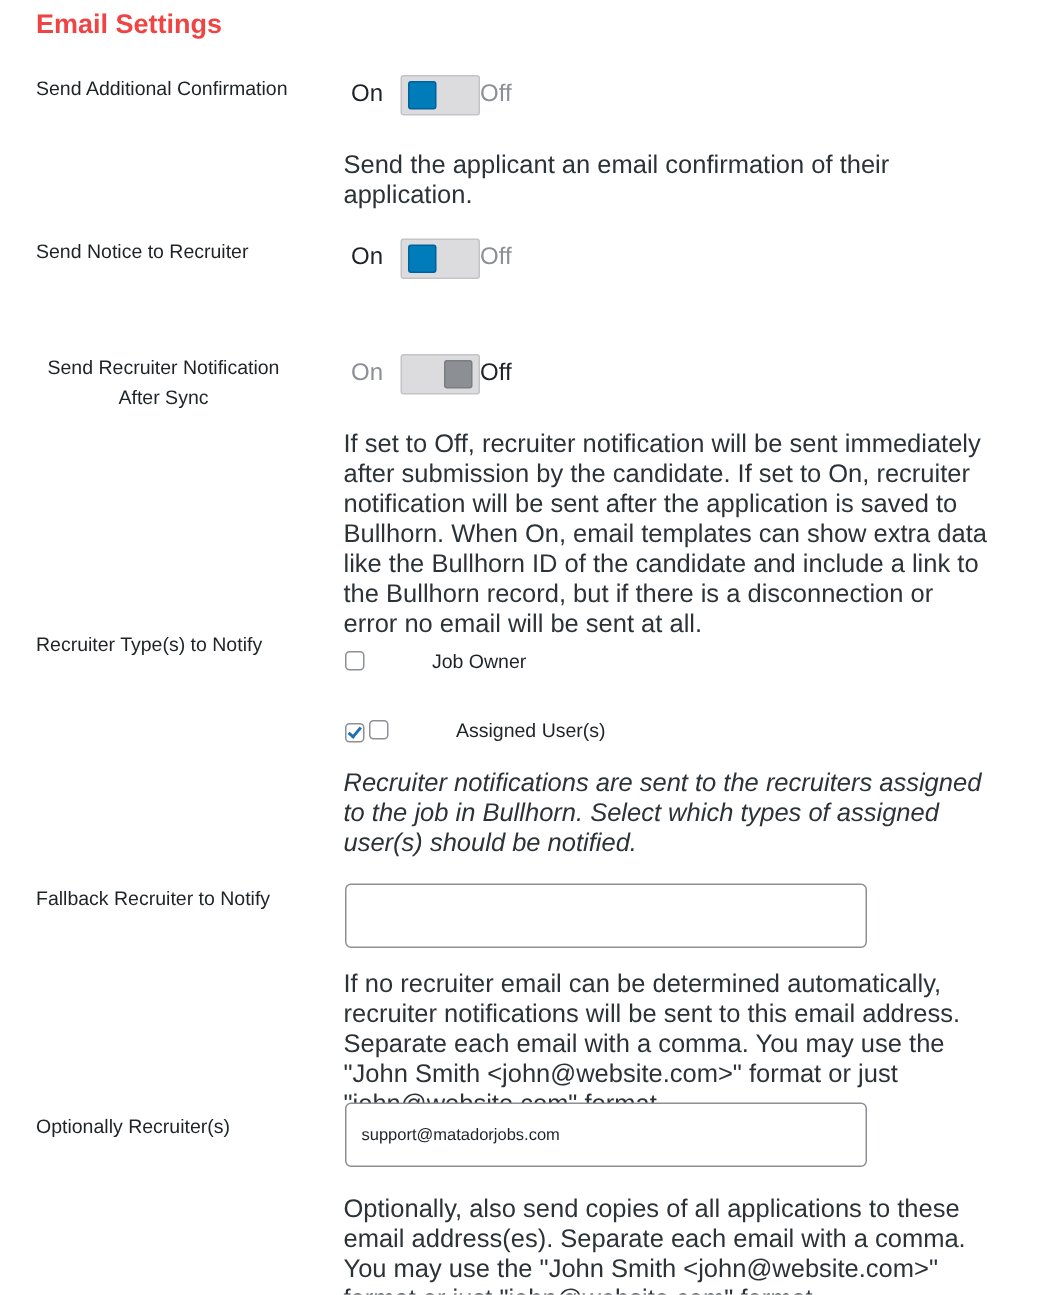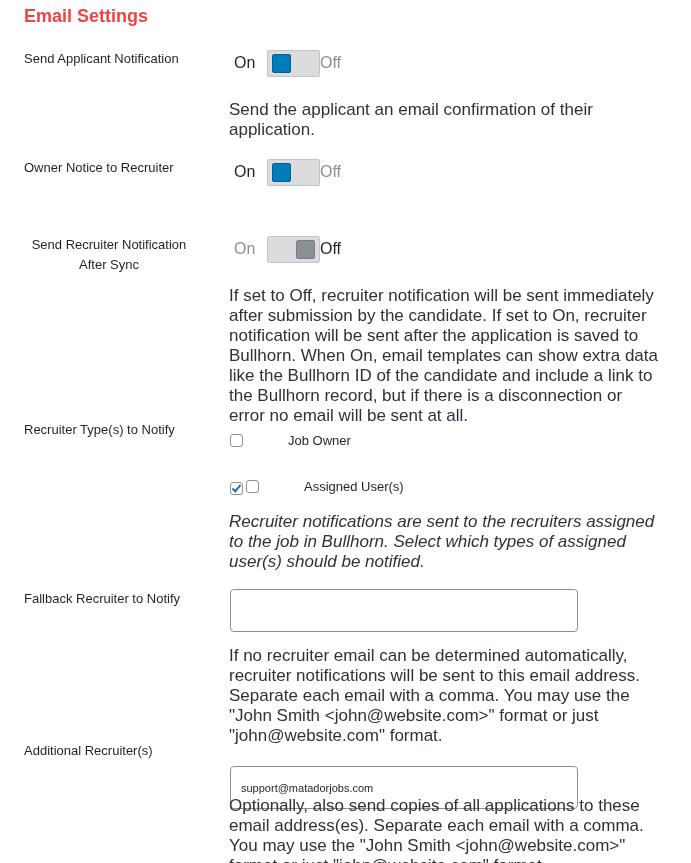--- a/index.html
+++ b/index.html
@@ -21,31 +21,31 @@
   .checkbox-row { position:absolute; left:230px; display:flex; align-items:center; font-size:13px; color:#1d2327;gap:37px; }
   .cb { width:11px; height:11px; border:1px solid #8c8f94; border-radius:3px; margin-right:8px; position:relative; background:#fff; }
   .cb.checked::after { content:""; position:absolute; left:3px; top:0px; width:3px; height:7px; border:solid #2271b1; border-width:0 2px 2px 0; transform:rotate(40deg); }
   .text-input { position:absolute; left:230px; width:348px; height:43px; border:1px solid #8c8f94; border-radius:4px; box-sizing:border-box; font-family:"Liberation Sans", sans-serif; font-size:11px; padding:0 10px; color:#1d2327; background:#fff; outline:none; }
 </style>
 </head>
 <body>
 
 <h2 class="title">Email Settings</h2>
 
-<div class="label" style="top:49px;">Send Applicant Notification</div>
+<div class="label" style="top:49px;">Send Additional Confirmation</div>
 <div class="toggle-wrap" style="top:48px;">
   <span class="toggle-on-label active-text">On</span>
   <div class="track">
     <div class="knob on"></div>
   </div>
   <span class="toggle-off-label inactive-text">Off</span>
 </div>
 <div class="desc" style="top:100px;">Send the applicant an email confirmation of their application.</div>
 
-<div class="label" style="top:158px;">Owner Notice to Recruiter</div>
+<div class="label" style="top:158px;">Send Notice to Recruiter</div>
 <div class="toggle-wrap" style="top:157px;">
   <span class="toggle-on-label active-text">On</span>
   <div class="track">
     <div class="knob on"></div>
   </div>
   <span class="toggle-off-label inactive-text">Off</span>
 </div>
 
 <div class="label" style="top:235px; width:170px;text-align:center;">Send Recruiter Notification After Sync</div>
 <div class="toggle-wrap" style="top:234px;">
@@ -68,15 +68,15 @@
 </div>
 <div class="checkbox-row" style="top:482px;">
   <span class="cb checked"></span>
 </div>
 <div class="desc" style="top:512px;font-style:italic;">Recruiter notifications are sent to the recruiters assigned to the job in Bullhorn. Select which types of assigned user(s) should be notified.</div>
 
 <div class="label" style="top:589px;">Fallback Recruiter to Notify</div>
 <input class="text-input" style="top: 589px;" type="text" value="">
 <div class="desc" style="top:646px;">If no recruiter email can be determined automatically, recruiter notifications will be sent to this email address. Separate each email with a comma. You may use the "John Smith &lt;john@website.com&gt;" format or just "john@website.com" format.</div>
 
-<div class="label" style="top:741px;">Additional Recruiter(s)</div>
-<input class="text-input" style="top: 766px;" type="text" value="support@matadorjobs.com">
+<div class="label" style="top:741px;">Optionally Recruiter(s)</div>
+<input class="text-input" style="top: 735px;" type="text" value="support@matadorjobs.com">
 <div class="desc" style="top:796px;">Optionally, also send copies of all applications to these email address(es). Separate each email with a comma. You may use the "John Smith &lt;john@website.com&gt;" format or just "john@website.com" format.</div>
 
 </body></html>

